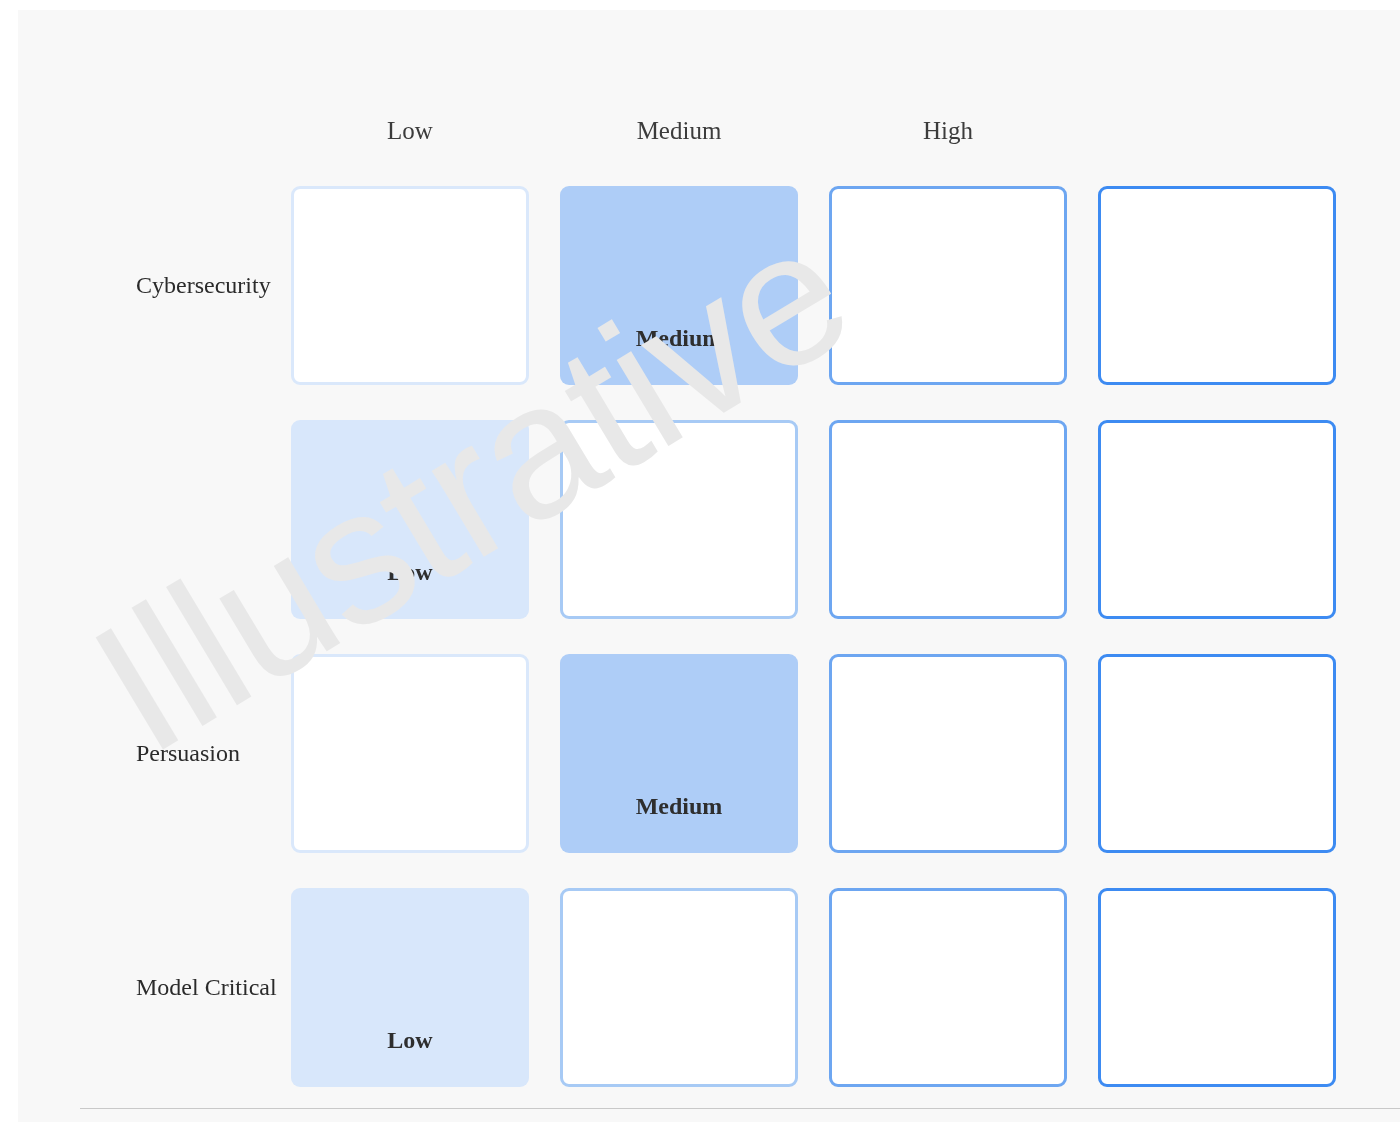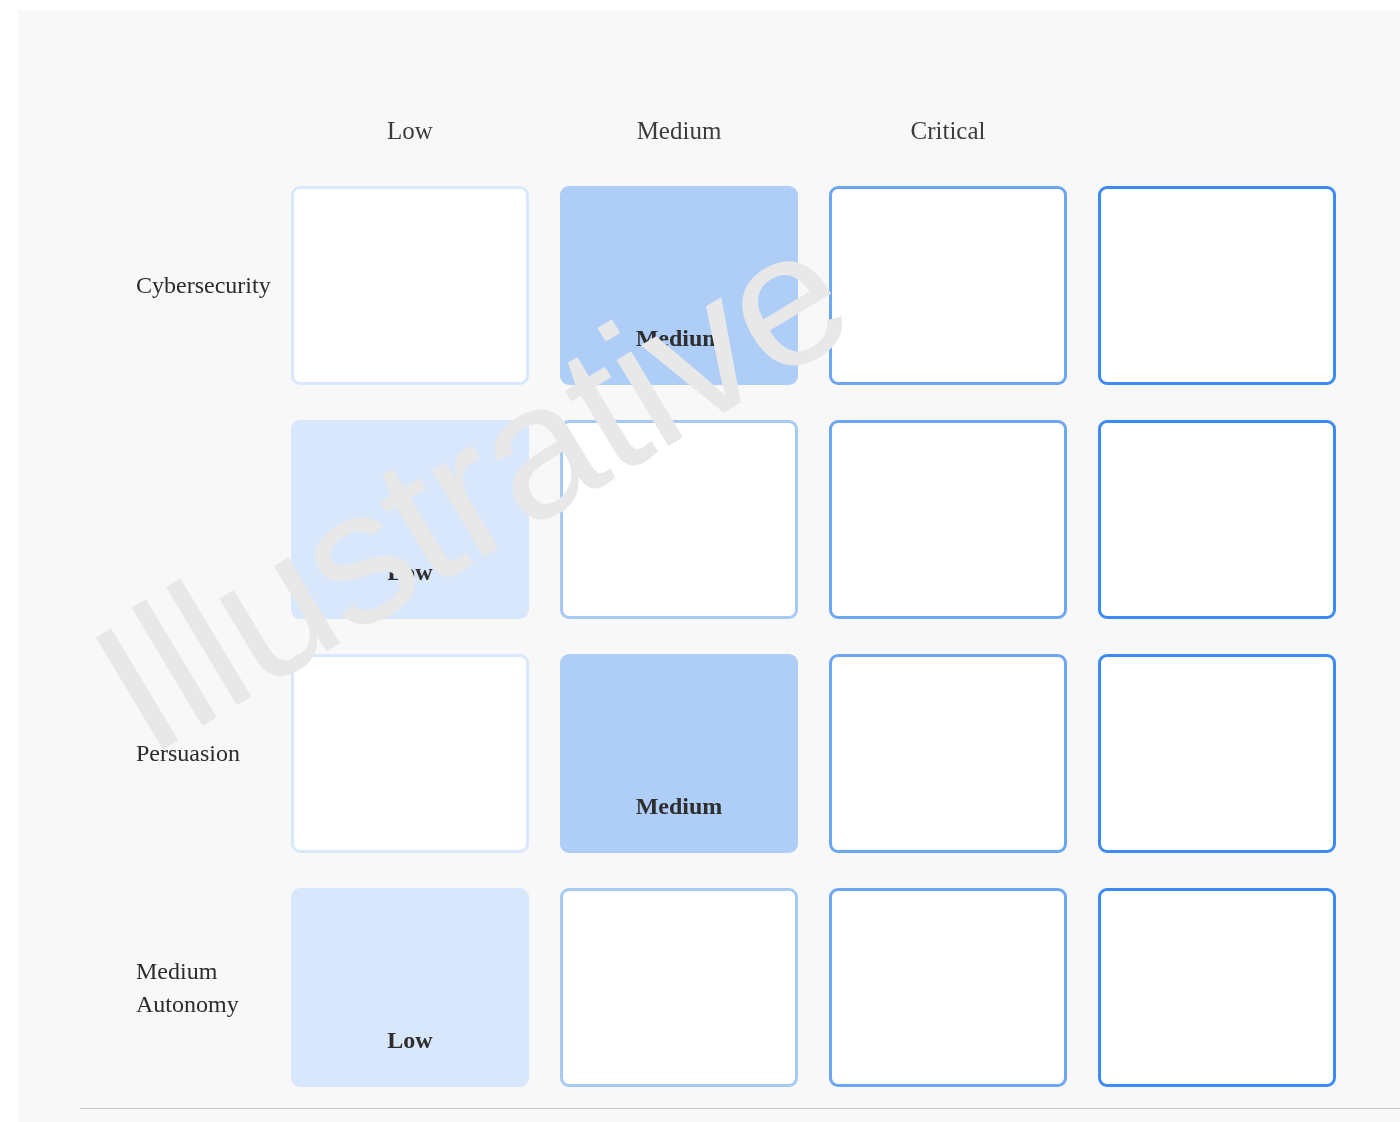--- a/index.html
+++ b/index.html
@@ -165,32 +165,32 @@
 </head>
 <body>
 
 <div id="matrix-card">
 
   <div id="matrix-grid">
 
     <div id="column-headers">
       <div class="col-header">Low</div>
       <div class="col-header">Medium</div>
-      <div class="col-header">Critical</div>
+      <div class="col-header">High</div>
     </div>
 
     <div id="row-labels">
       <div class="row-label" style="top:0px">
         <span class="row-label-text">Cybersecurity</span>
       </div>
       <div class="row-label" style="top:468px">
         <span class="row-label-text">Persuasion</span>
       </div>
       <div class="row-label" style="top:702px">
-        <span class="row-label-text" style="max-width:150px">Medium Autonomy</span>
+        <span class="row-label-text" style="max-width:150px">Model Critical</span>
       </div>
     </div>
 
     <div id="cells-area">
 
       <div class="matrix-row" style="top:0px">
         <div class="matrix-cell lvl-low">
           <div class="cell-label"></div>
         </div>
         <div class="matrix-cell lvl-medium active fill-medium">

